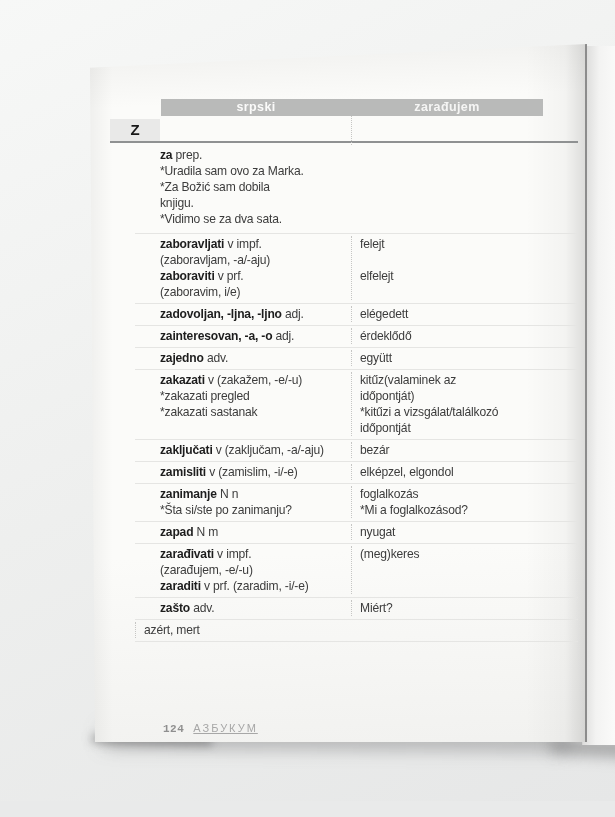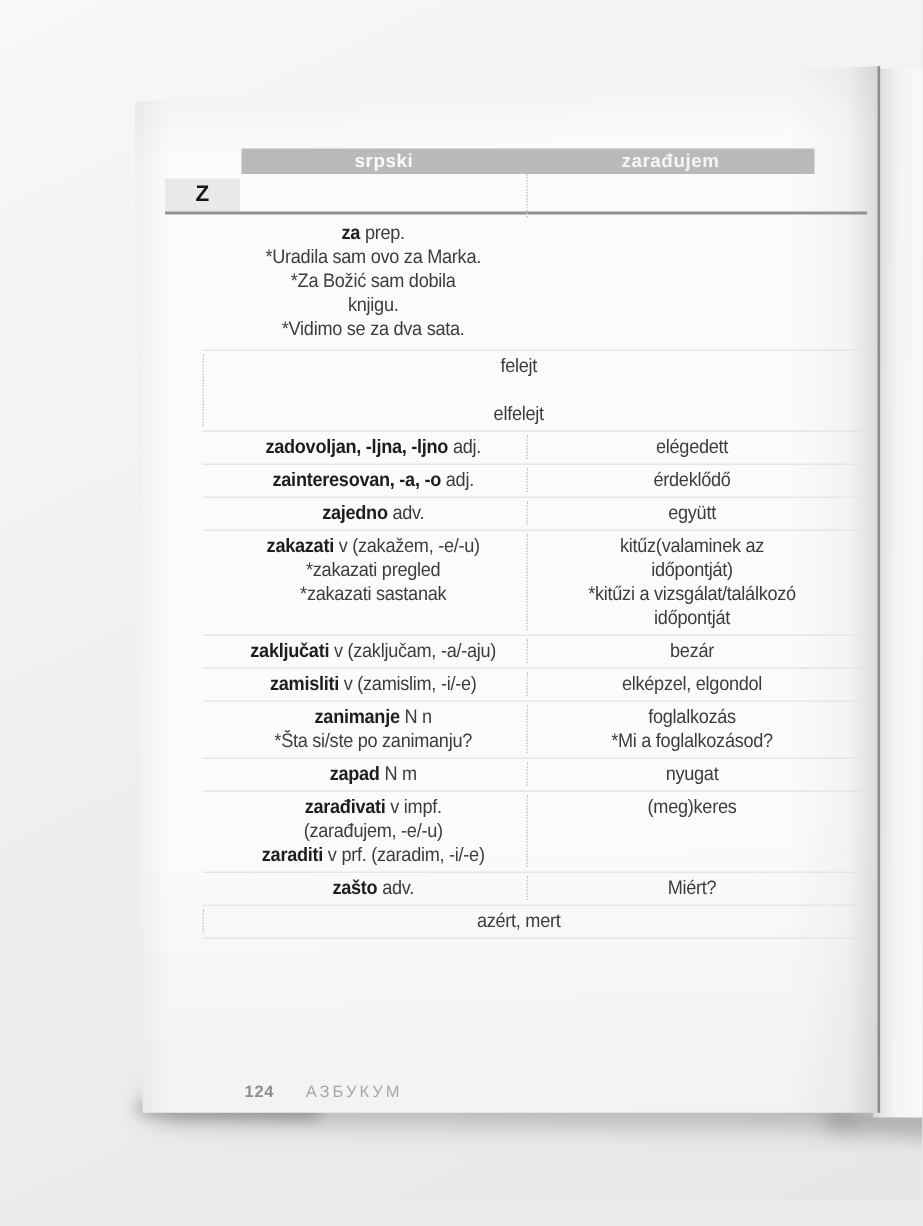--- a/index.html
+++ b/index.html
@@ -62,38 +62,38 @@
   }
   .divider-stub {
     position:absolute; left:263px; top:72px; width:0; height:29px;
     border-left:1px dotted var(--column_divider, #c6c6c4);
   }
   
   .dict-table {
     position:absolute; left:47px; top:101px; width:443px;
     border-bottom:1px solid var(--row_separator, #e5e5e3);
   }
-  .row { display:flex; border-top:1px solid var(--row_separator, #e5e5e3); padding:2px 0 3px;text-align:center; }
+  .row { display:flex; border-top:1px solid var(--row_separator, #e5e5e3); padding:2px 0 3px; }
   .row.first-entry { border-top:none; padding-bottom:6px; }
   .cell { box-sizing:border-box; }
   .cell-l { width:216px; padding-left:25px; }
   .cell-r { flex:1; border-left:1px dotted var(--column_divider, #c6c6c4); padding-left:8px; }
   .line {
     min-height:16px; line-height:16px; white-space:nowrap;
     font-size:13px; letter-spacing:-0.2px; color:var(--text_body, #3c3c3c);
     transform:scaleX(0.93); transform-origin:0 50%;
   }
   .hw { font-weight:bold; color:var(--text_dark, #1d1d1d); }
   
   .footer {
     position:absolute; left:75px; top:678px; font-size:11px;
     color:var(--footer_text, #9c9c9c); display:flex; align-items:baseline;
   }
-  .footer .num { font-weight:bold; color:#8f8f8f; margin-right:21px; letter-spacing:0.5px; }
-  .footer .brand { letter-spacing:2px; color:#a7a7a7; }
+  .footer .num { font-weight:bold; color:#8f8f8f; margin-right:9px; letter-spacing:0.5px;font-family:Liberation Mono, monospace; }
+  .footer .brand { letter-spacing:2px; color:#a7a7a7;text-decoration:underline; }
 </style>
 </head>
 <body>
 
 <div class="scene">
   <div class="shadow-main"></div>
   <div class="shadow-left"></div>
   <div class="shadow-facing"></div>
   <div class="facing-page"></div>
 
@@ -116,20 +116,26 @@
           <div class="row first-entry">
             <div class="cell cell-l">
               <div class="line"><span class="hw">za</span><span class="gr"> prep.</span></div>
               <div class="line"><span class="gr">*Uradila sam ovo za Marka.</span></div>
               <div class="line"><span class="gr">*Za Božić sam dobila</span></div>
               <div class="line"><span class="gr">knjigu.</span></div>
               <div class="line"><span class="gr">*Vidimo se za dva sata.</span></div>
             </div>
           </div>
           <div class="row">
+            <div class="cell cell-l">
+              <div class="line"><span class="hw">zaboravljati</span><span class="gr"> v impf.</span></div>
+              <div class="line"><span class="gr">(zaboravljam, -a/-aju)</span></div>
+              <div class="line"><span class="hw">zaboraviti</span><span class="gr"> v prf.</span></div>
+              <div class="line"><span class="gr">(zaboravim, i/e)</span></div>
+            </div>
             <div class="cell cell-r">
               <div class="line">felejt</div>
               <div class="line">&nbsp;</div>
               <div class="line">elfelejt</div>
             </div>
           </div>
           <div class="row">
             <div class="cell cell-l">
               <div class="line"><span class="hw">zadovoljan, -ljna, -ljno</span><span class="gr"> adj.</span></div>
             </div>

